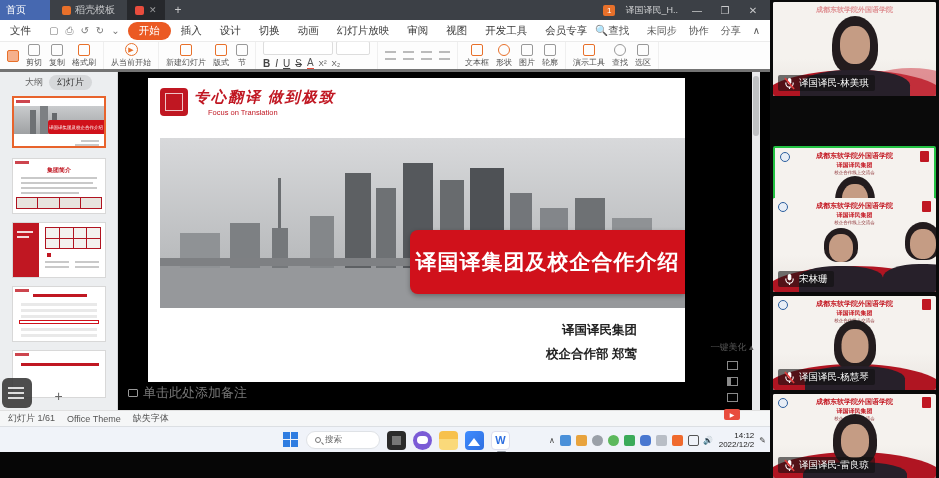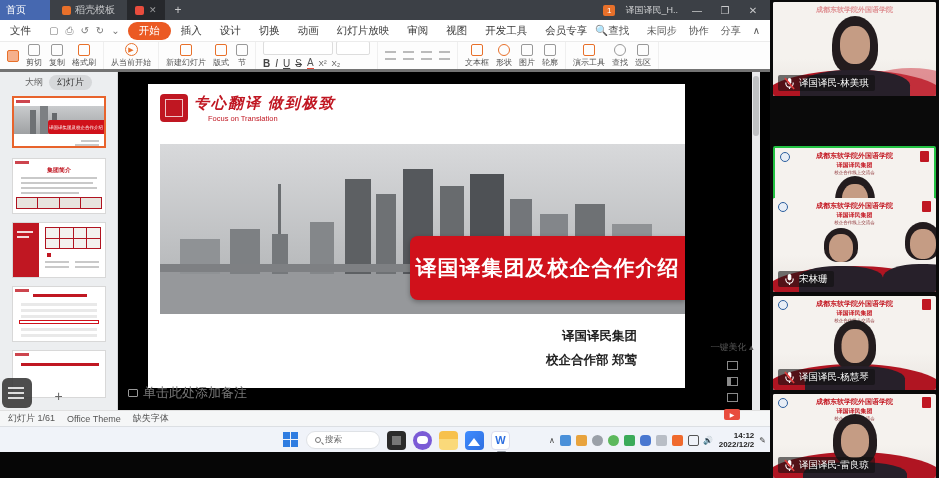--- a/index.html
+++ b/index.html
@@ -98,21 +98,21 @@
   .t4-hl { position:absolute; left:6px; right:6px; height:4px; border:1px solid #d0111b; }
 
   .panel-plus { position:absolute; left:0; right:0; bottom:6px; text-align:center; color:#666;
     font-size:14px; }
   .hamburger { position:absolute; left:2px; bottom:2px; width:30px; height:30px; background:#3f3f3f;
     border-radius:6px; display:flex; flex-direction:column; gap:3px; justify-content:center;
     padding-left:6px; opacity:.92; }
   .hamburger i { display:block; width:16px; height:2px; background:#dcdcdc; }
 
   
-  .canvas { position:absolute; left:118px; top:6px; right:18px; height:384px; }
+  .canvas { position:absolute; left:118px; top:0; right:18px; height:384px; }
   .slide { position:absolute; left:30px; top:6px; width:537px; height:304px; background:#fff;
     box-shadow:0 0 4px rgba(0,0,0,.25); overflow:hidden; }
   .brand { position:absolute; left:12px; top:10px; display:flex; gap:6px; align-items:flex-start; }
   .seal { width:28px; height:28px; background:#c01722; border-radius:4px; position:relative; }
   .seal::after { content:""; position:absolute; left:5px; top:5px; right:5px; bottom:5px;
     border:1px solid rgba(255,255,255,.75); }
   .brand-cn { color:#c01722; font-size:15px; font-weight:bold; font-style:italic;
     font-family:"Liberation Serif","DejaVu Serif",serif; letter-spacing:2px; }
   .brand-en { color:#c01722; font-size:7.5px; margin-top:1px; margin-left:14px; }
   .photo { position:absolute; left:12px; right:0; top:60px; height:170px; }
@@ -168,21 +168,21 @@
     background:#fff; border-radius:4px; }
   .app-folder { background:linear-gradient(#f7c14d 40%,#fad97a 40%); }
   .app-meet { background:linear-gradient(135deg,#3f8cff,#2f6fe0); }
   .app-meet::before { content:""; position:absolute; left:3px; bottom:4px; border-left:6px solid transparent;
     border-right:6px solid transparent; border-bottom:8px solid #fff; }
   .app-wps { background:#fff; border:1px solid #dde; color:#2f6fe0; font-weight:bold; font-size:11px;
     display:flex; align-items:center; justify-content:center; }
   .tray { position:absolute; right:4px; top:0; height:26px; display:flex; gap:5px; align-items:center;
     font-size:9px; color:#333; }
   .tico { width:11px; height:11px; border-radius:2px; }
-  .clock { text-align:right; font-size:8px; line-height:9px; color:#222;font-weight:bold; }
+  .clock { text-align:right; font-size:8px; line-height:9px; color:#222; }
   .chev { color:#444; font-size:8px; }
   .blackstrip { position:absolute; left:0; top:452px; width:770px; height:26px; background:#060606; }
 
   
   .meet { position:absolute; left:770px; top:0; width:169px; height:478px; background:#0a0a0a; }
   .tile { position:absolute; left:3px; width:163px; height:94px; background:#f1ede9; border-radius:2px;
     overflow:hidden; }
   .tile.speaking { border:2px solid #23c343; }
   .vbg { position:absolute; inset:0; background:linear-gradient(#f5f2ee 60%, #eae5e1); }
   .vred { position:absolute; left:-12px; right:-12px; bottom:-16px; height:42px; background:#b01522;

